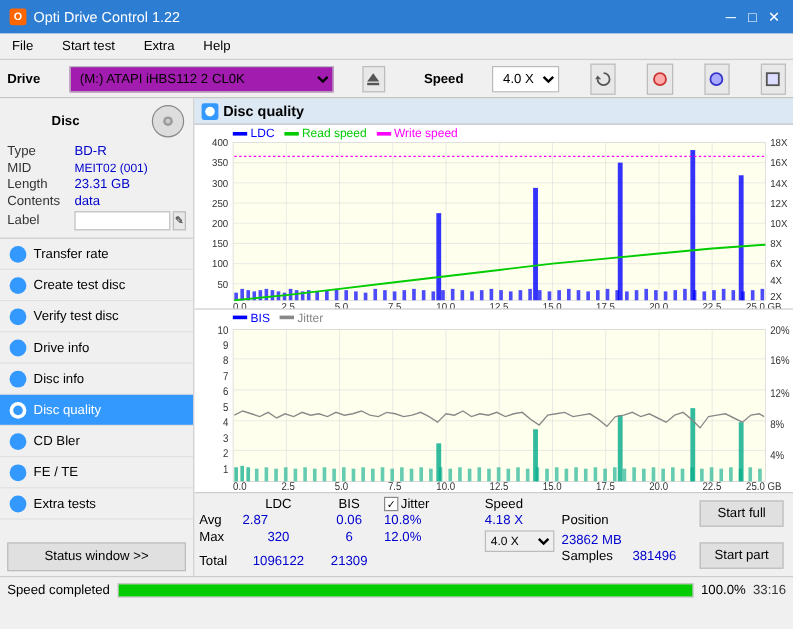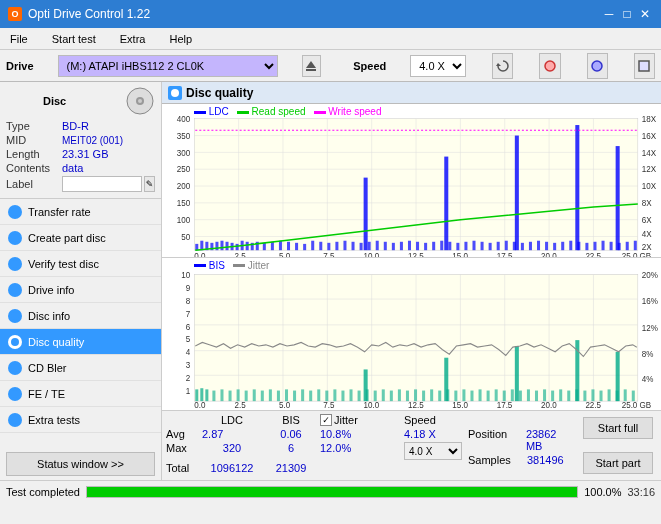--- a/index.html
+++ b/index.html
@@ -11,21 +11,21 @@
     .title-bar-icon { width: 14px; height: 14px; background: #ff6600; border-radius: 2px; display: flex; align-items: center; justify-content: center; font-size: 9px; color: white; font-weight: bold; }
     .title-bar-controls { display: flex; gap: 2px; }
     .title-btn { width: 16px; height: 16px; border: none; background: transparent; color: white; cursor: pointer; font-size: 12px; display: flex; align-items: center; justify-content: center; }
 
     
     .menu-bar { background: #f0f0f0; height: 22px; display: flex; align-items: center; padding: 0 4px; border-bottom: 1px solid #ccc; gap: 12px; }
     .menu-item { padding: 2px 6px; cursor: pointer; font-size: 11px; }
 
     
     .drive-bar { background: #f0f0f0; height: 32px; display: flex; align-items: center; padding: 0 6px; border-bottom: 1px solid #bbb; gap: 24px; }
-    .drive-select { height: 22px; font-size: 11px; border: 1px solid #bbb; background: #c4b5fd; min-width: 220px; padding: 0 4px; }
+    .drive-select { height: 22px; font-size: 11px; border: 1px solid #bbb; background: #a21caf; min-width: 220px; padding: 0 4px; }
     .eject-btn { height: 22px; width: 26px; border: 1px solid #bbb; background: #e8e8e8; cursor: pointer; display: flex; align-items: center; justify-content: center; }
     .speed-label { font-weight: bold; margin-left: 8px; }
     .speed-select { height: 22px; font-size: 11px; border: 1px solid #bbb; background: white; padding: 0 4px; }
     .toolbar-btn { height: 26px; width: 28px; border: 1px solid #bbb; background: #e8e8e8; cursor: pointer; display: flex; align-items: center; justify-content: center; margin-left: 2px; }
 
     
     .main-layout { display: flex; height: calc(524px - 28px - 22px - 32px - 22px - 22px); }
 
     
     .sidebar { width: 162px; background: #f0f0f0; border-right: 1px solid #ccc; display: flex; flex-direction: column; }
@@ -178,21 +178,21 @@
       <div class="nav-item">
         <div class="nav-item-icon">
             <div class="nav-item-dot"></div>
           </div>
         <span>Transfer rate</span>
       </div>
       <div class="nav-item">
         <div class="nav-item-icon">
             <div class="nav-item-dot"></div>
           </div>
-        <span>Create part disc</span>
+        <span>Create test disc</span>
       </div>
       <div class="nav-item">
         <div class="nav-item-icon">
             <div class="nav-item-dot"></div>
           </div>
         <span>Verify test disc</span>
       </div>
       <div class="nav-item">
         <div class="nav-item-icon">
             <div class="nav-item-dot"></div>
@@ -535,38 +535,38 @@
         </div>
 
         <div style="display:flex; gap:4px;">
           <span style="width:32px;">Total</span>
           <span style="width:60px; color:#0000cc; text-align:center;">1096122</span>
           <span style="width:50px; color:#0000cc; text-align:center;">21309</span>
         </div>
       </div>
 
       <div style="font-size:11px; width:130px; display:flex; flex-direction:column; gap:2px; padding-top:14px;">
-        <div style="display:flex; gap:4px;">
+        <div style="display:flex; gap:4px;flex-direction:column;">
           <span style="width:55px;">Position</span>
           <span style="color:#0000cc;">23862 MB</span>
         </div>
         <div style="display:flex; gap:4px;">
           <span style="width:55px;">Samples</span>
           <span style="color:#0000cc;">381496</span>
         </div>
       </div>
 
       <div class="right-buttons">
         <button class="action-btn">Start full</button>
         <button class="action-btn">Start part</button>
       </div>
     </div>
   </div>
 </div>
 
 <div class="bottom-bar">
-  <span class="status-text">Test completed</span>
+  <span class="status-text">Speed completed</span>
   <div class="progress-bar-container">
     <div class="progress-bar-fill" style="width:100%;"></div>
   </div>
   <span style="font-size:11px;">100.0%</span>
   <span class="time-text">33:16</span>
 </div>
 
 </body></html>

